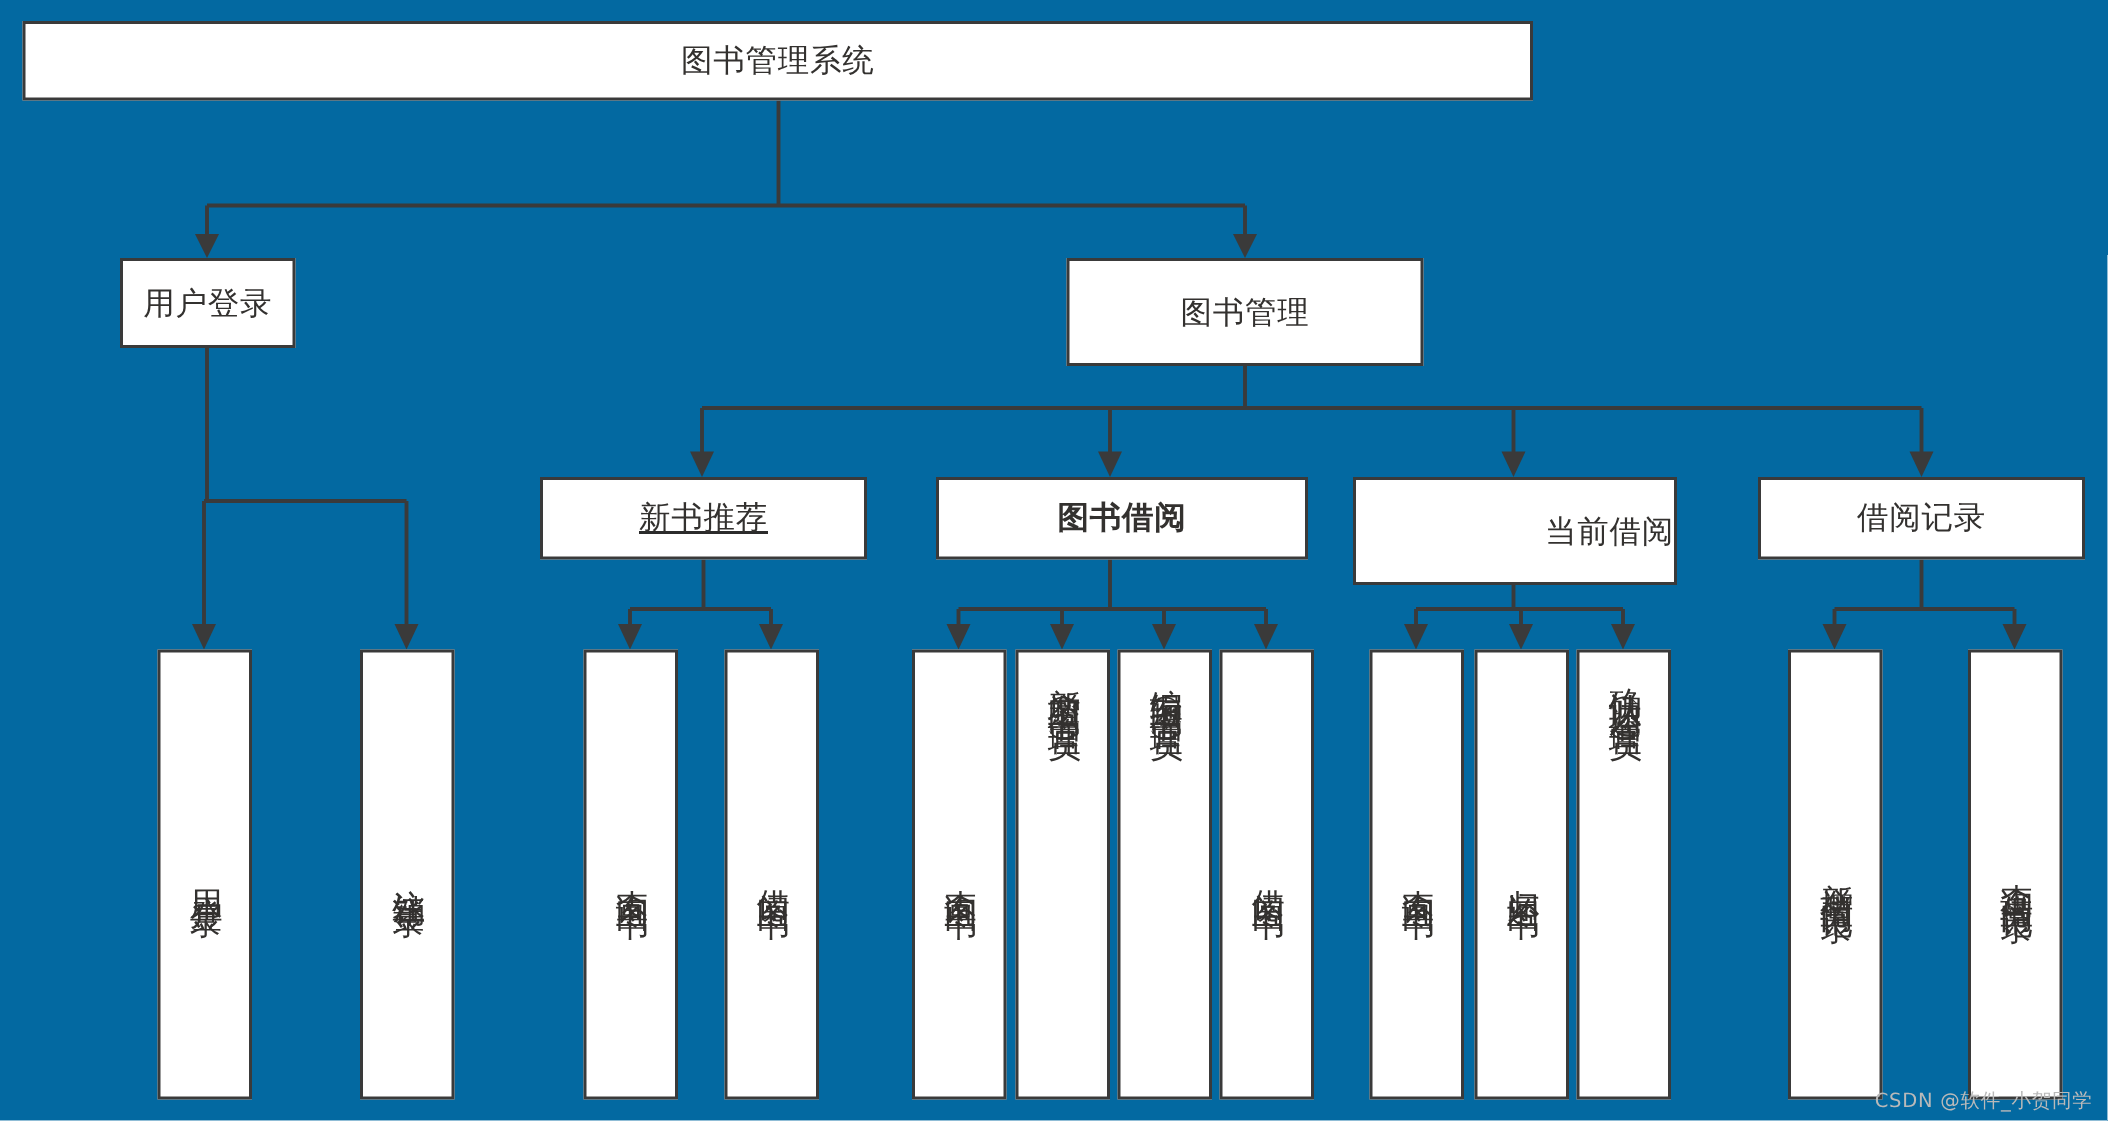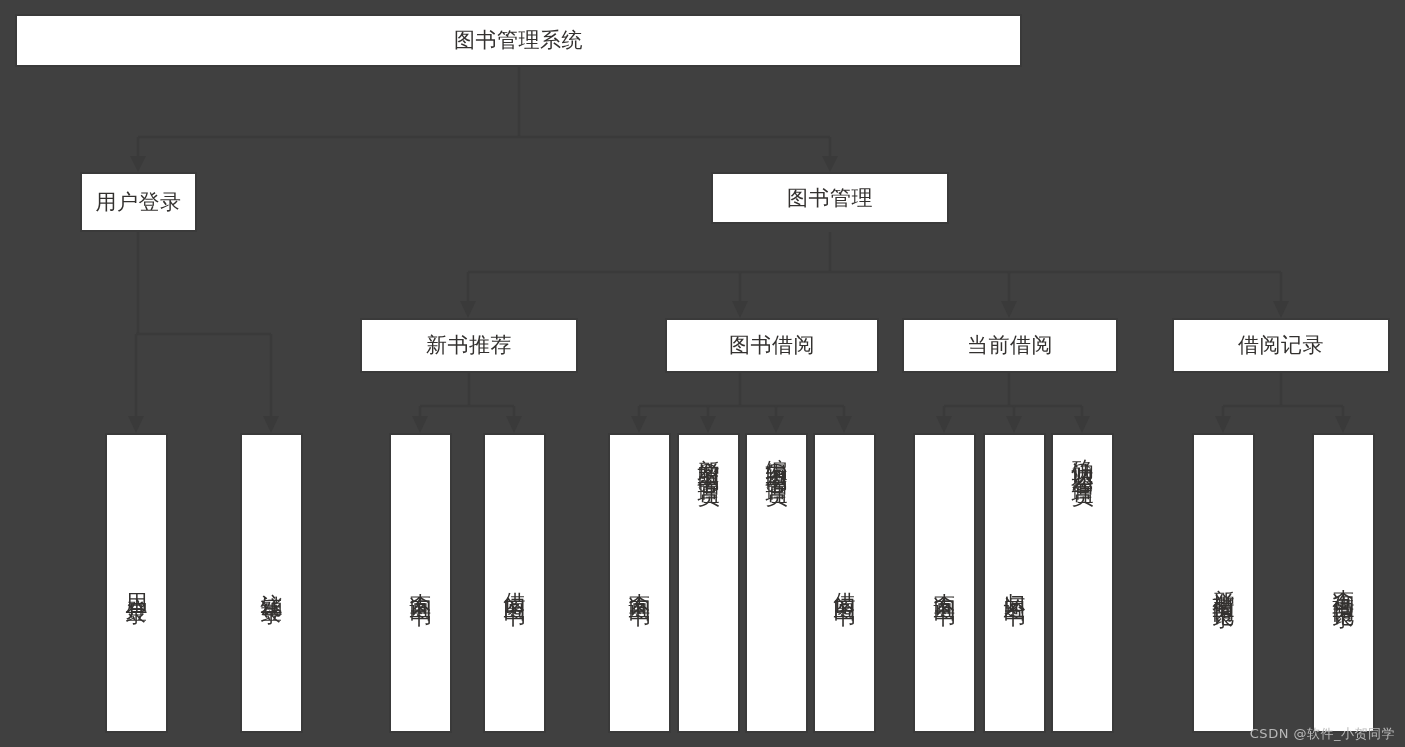--- a/index.html
+++ b/index.html
@@ -7,21 +7,21 @@
     padding: 0;
     background: #ffffff;
   }
   body {
     font-family: "DejaVu Sans", "Liberation Sans", sans-serif;
   }
   #canvas {
     position: relative;
     width: 1405px;
     height: 747px;
-    background: #404040;
+    background: #0369a1;
     overflow: hidden;
   }
   
   #wires {
     position: absolute;
     left: 0;
     top: 0;
     width: 1405px;
     height: 747px;
     pointer-events: none;
@@ -159,31 +159,31 @@
     <polygon points="1335,416 1351,416 1343,433"></polygon>
   </svg>
 
   <div class="node root h" style="left:15px; top:14px; width:1007px; height:53px;">
     <span class="label">图书管理系统</span>
   </div>
 
   <div class="node h" style="left:80px; top:172px; width:117px; height:60px;">
     <span class="label">用户登录</span>
   </div>
-  <div class="node h" style="left:711px; top:172px; width:238px; height:52px;">
+  <div class="node h" style="left:711px; top:172px; width:238px; height:72px;">
     <span class="label">图书管理</span>
   </div>
 
-  <div class="node h" style="left:360px; top:318px; width:218px; height:55px;">
+  <div class="node h" style="left:360px; top:318px; width:218px; height:55px;text-decoration:underline;">
     <span class="label">新书推荐</span>
   </div>
-  <div class="node h" style="left:665px; top:318px; width:214px; height:55px;">
+  <div class="node h" style="left:624px; top:318px; width:248px; height:55px;font-weight:bold;">
     <span class="label">图书借阅</span>
   </div>
-  <div class="node h" style="left:902px; top:318px; width:216px; height:55px;">
+  <div class="node h" style="left:902px; top:318px; width:216px; height:72px;justify-content:flex-end;">
     <span class="label">当前借阅</span>
   </div>
   <div class="node h" style="left:1172px; top:318px; width:218px; height:55px;align-items:center;">
     <span class="label">借阅记录</span>
   </div>
 
   <div class="node v centered" style="left:105px; top:433px; width:63px; height:300px;">
     <span class="label">用户登录</span>
   </div>
   <div class="node v centered" style="left:240px; top:433px; width:63px; height:300px;">

